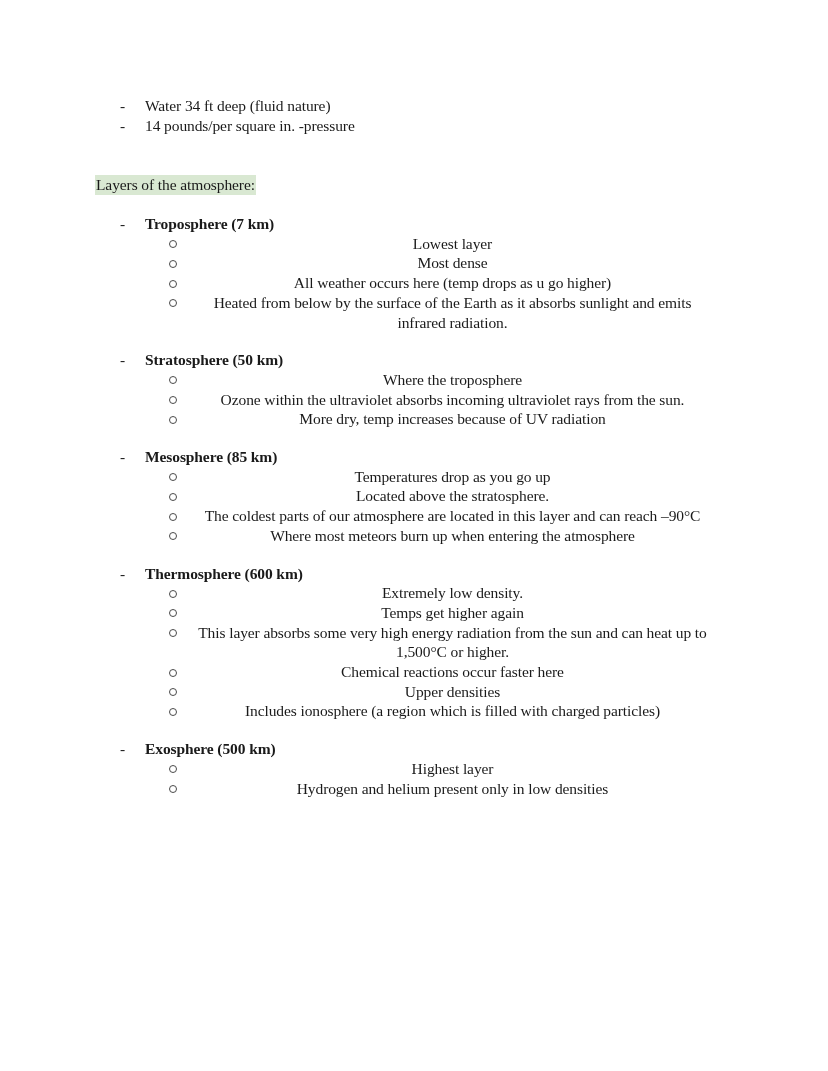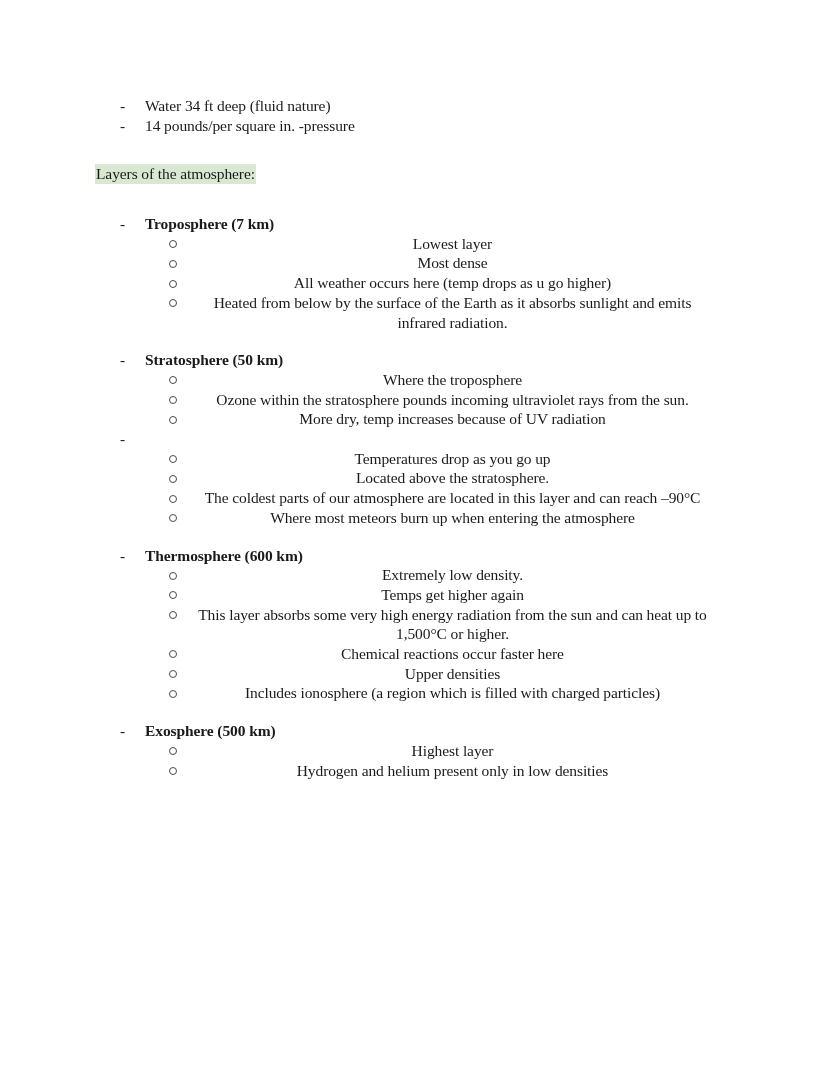--- a/index.html
+++ b/index.html
@@ -28,21 +28,21 @@
     position: absolute;
     left: 0;
     top: 96px;
     width: 828px;
   }
 
   
   .heading-row {
     position: absolute;
     left: 95px;
-    top: 164px;
+    top: 175px;
   }
   .heading-text {
     display: inline;
     background: #d9e8d2;
     font-size: 15.5px;
     line-height: 19.7px;
     letter-spacing: -0.1px;
     padding: 1px 1px 2px 1px;
     box-decoration-break: clone;
     -webkit-box-decoration-break: clone;
@@ -160,29 +160,30 @@
     <div class="lvl1 bold">
       <span class="bullet">-</span>
       <span class="txt">Stratosphere (50 km)</span>
     </div>
     <div class="lvl2">
       <span class="bullet"><span class="ring"></span></span>
       <span class="txt">Where the troposphere</span>
     </div>
     <div class="lvl2">
       <span class="bullet"><span class="ring"></span></span>
-      <span class="txt">Ozone within the stratosphere pounds incoming ultraviolet rays from the sun.</span>
+      <span class="txt">Ozone within the ultraviolet absorbs incoming ultraviolet rays from the sun.</span>
     </div>
     <div class="lvl2">
       <span class="bullet"><span class="ring"></span></span>
       <span class="txt">More dry, temp increases because of UV radiation</span>
     </div>
 
     <div class="lvl1 bold">
       <span class="bullet">-</span>
+      <span class="txt">Mesosphere (85 km)</span>
     </div>
     <div class="lvl2">
       <span class="bullet"><span class="ring"></span></span>
       <span class="txt">Temperatures drop as you go up</span>
     </div>
     <div class="lvl2">
       <span class="bullet"><span class="ring"></span></span>
       <span class="txt">Located above the stratosphere.</span>
     </div>
     <div class="lvl2">

